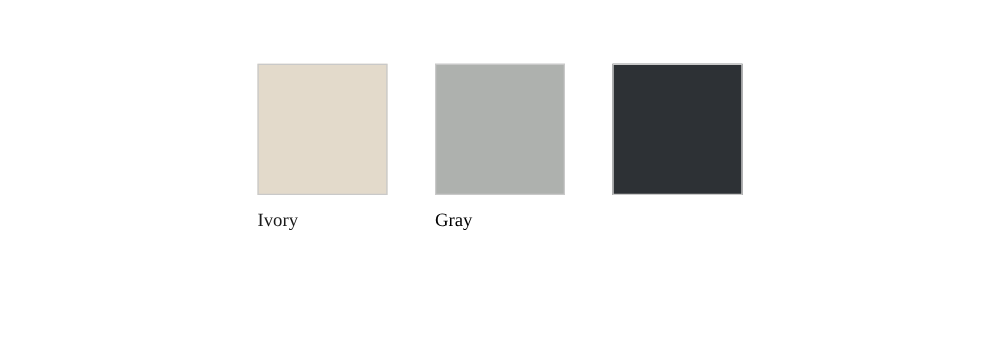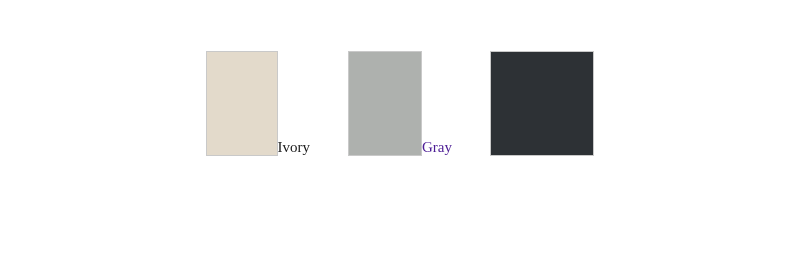--- a/index.html
+++ b/index.html
@@ -27,22 +27,22 @@
     left: 206px;
     top: 51px;
     display: flex;
     flex-direction: row;
     align-items: flex-start;
     gap: 38px;
   }
 
   .swatch-cell {
     display: flex;
-    flex-direction: row;
-    align-items: flex-end;
+    flex-direction: column;
+    align-items: flex-start;
     width: 104px;
   }
 
   .swatch-chip {
     width: 104px;
     height: 105px;
     box-sizing: border-box;
     border: 1px solid #c9c9c9;
     background: #cccccc;
   }
@@ -64,21 +64,21 @@
 <div class="palette-board" style="background: rgb(255, 255, 255);">
   <div class="swatch-row">
 
     <div class="swatch-cell">
       <div class="swatch-chip" style="background: rgb(227, 218, 203); border-color: rgb(201, 201, 201);"></div>
       <div class="swatch-label" style="color: rgb(26, 26, 26);">Ivory</div>
     </div>
 
     <div class="swatch-cell">
       <div class="swatch-chip" style="background: rgb(174, 177, 174); border-color: rgb(201, 201, 201);"></div>
-      <div class="swatch-label" style="color: #4c1d95;">Gray</div>
+      <div class="swatch-label" style="color: #000000;">Gray</div>
     </div>
 
     <div class="swatch-cell">
       <div class="swatch-chip" style="background: rgb(45, 49, 53); border-color: rgb(201, 201, 201);"></div>
     </div>
 
   </div>
 </div>
 
 </body></html>

